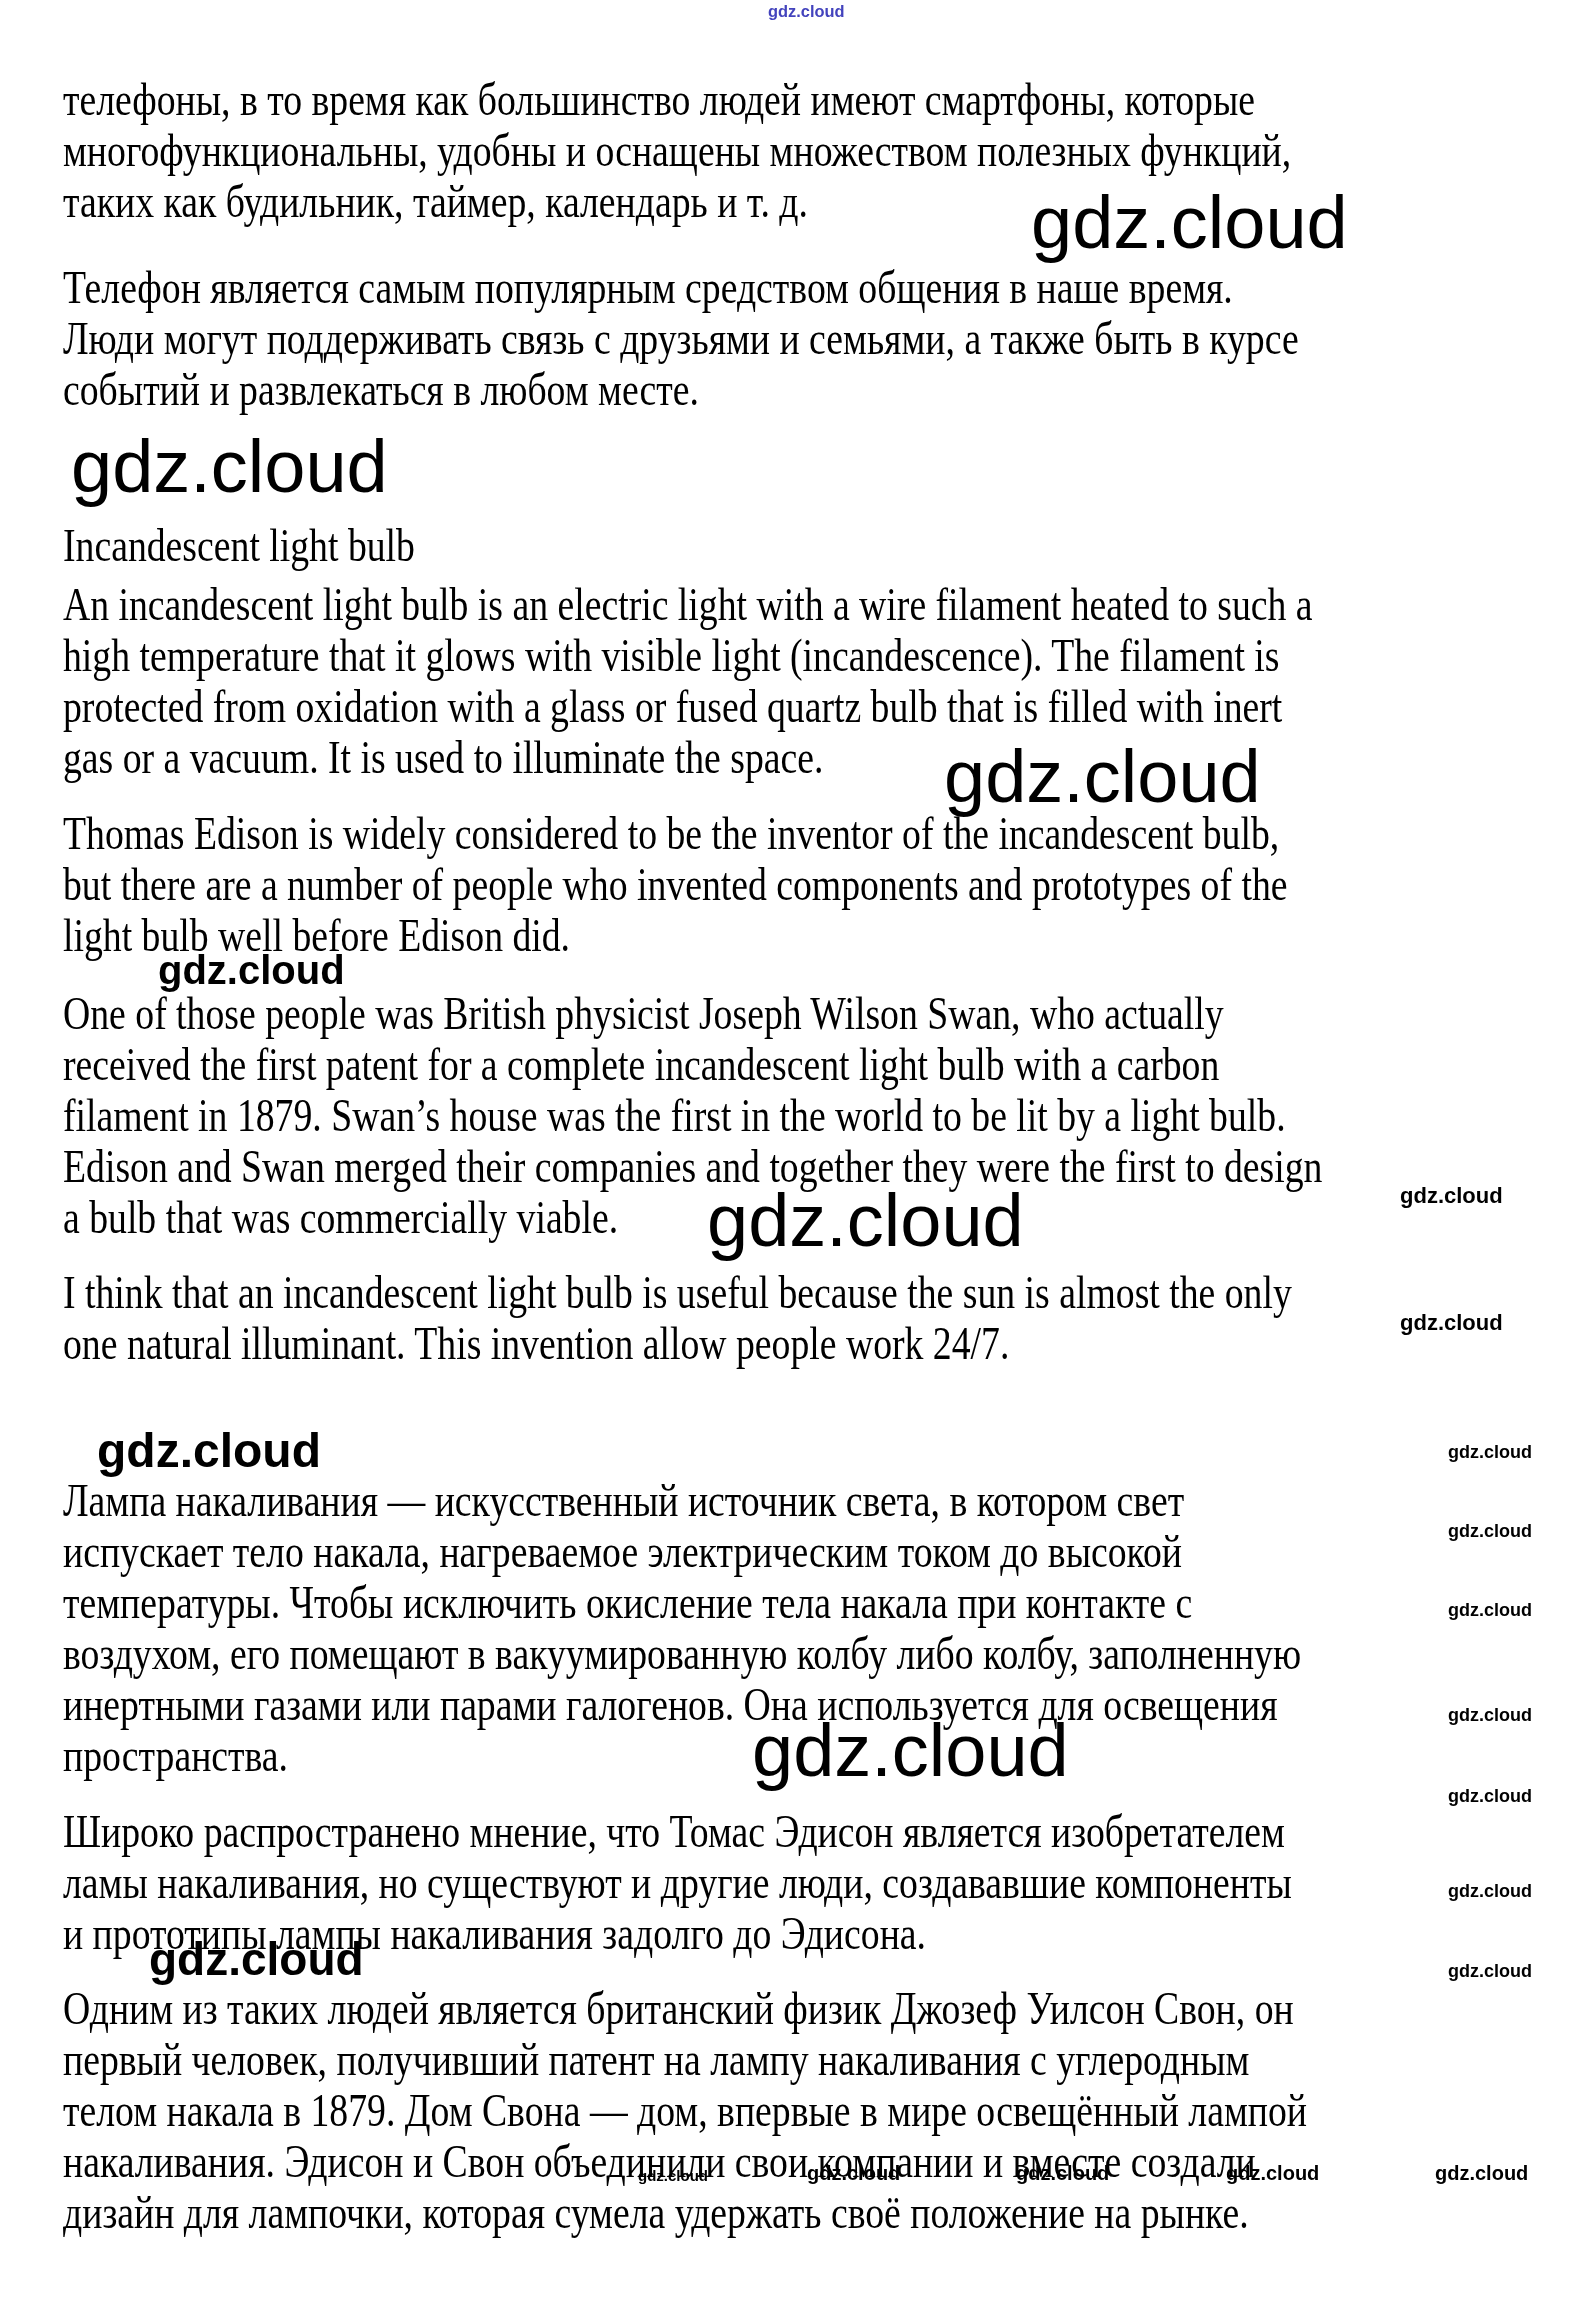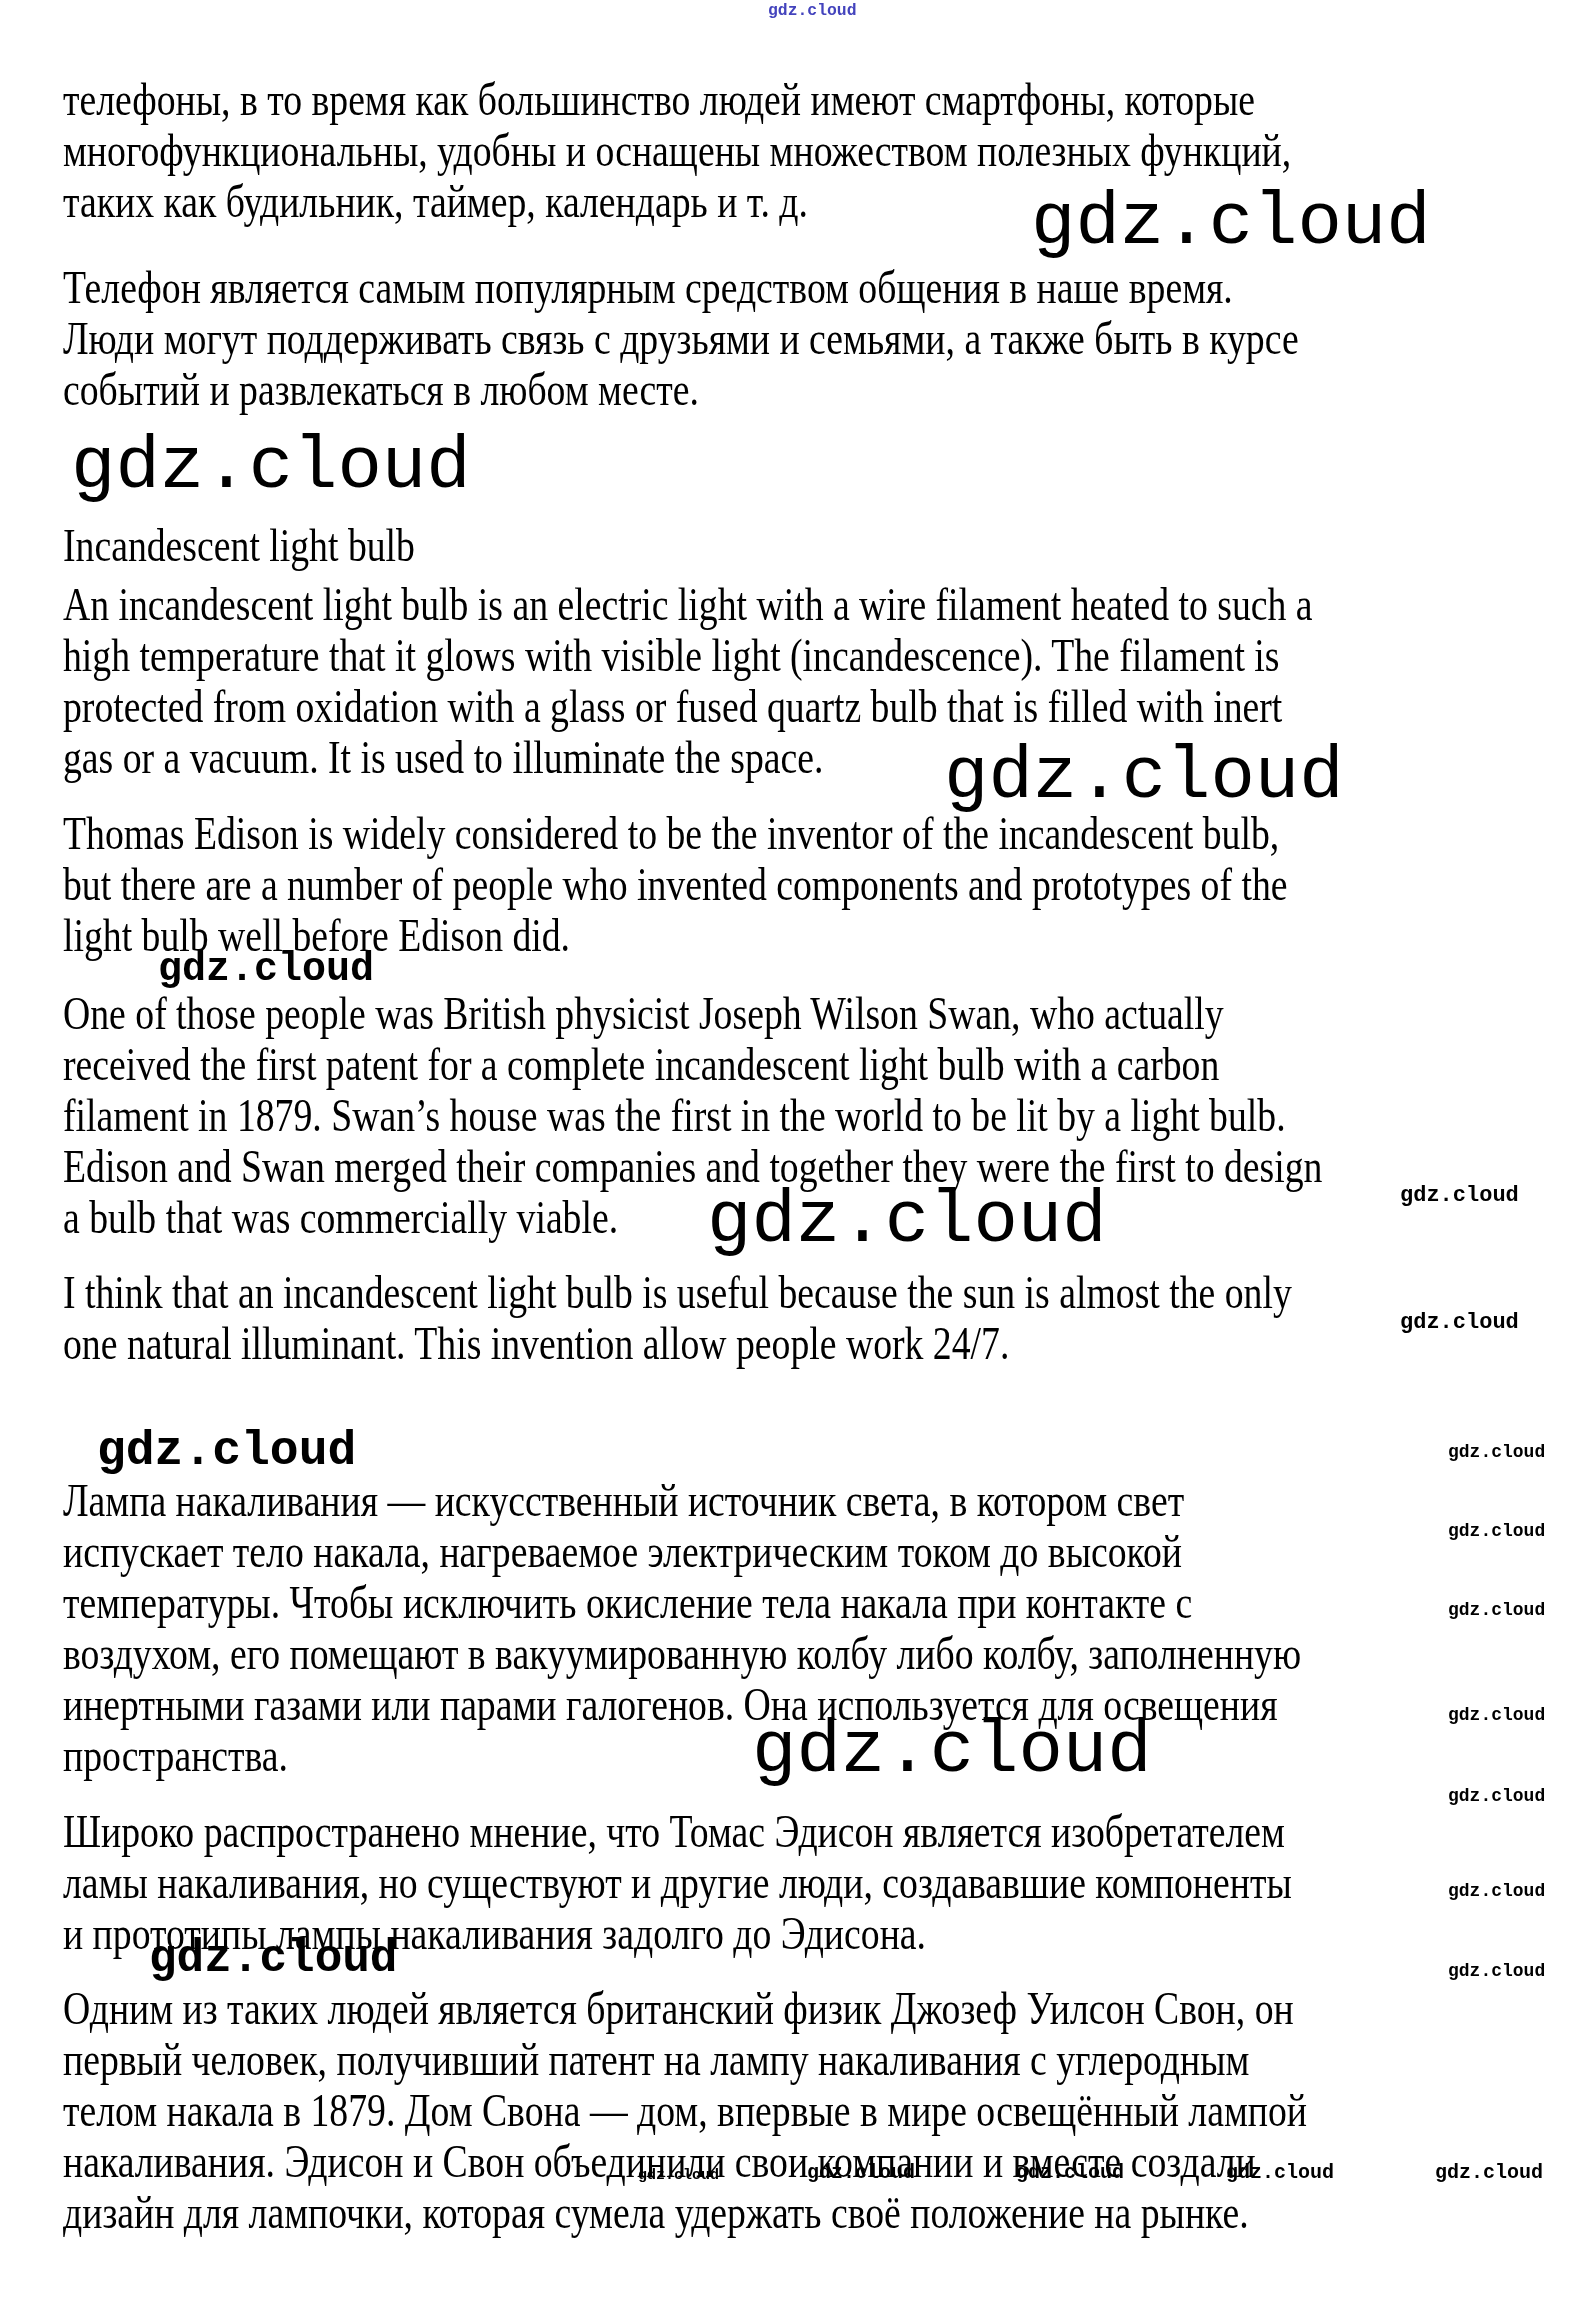--- a/index.html
+++ b/index.html
@@ -19,21 +19,21 @@
     line-height:51px;
     white-space:nowrap;
     transform:scaleX(0.82);
     transform-origin:0 0;
     letter-spacing:0px;
     color:#000;
   }
   .para div { height:51px; }
   .wm {
     position:absolute;
-    font-family:Liberation Mono, monospace;
+    font-family:Liberation Sans, sans-serif;
     line-height:1;
     white-space:nowrap;
     color:#000;
   }
 </style>
 </head>
 <body>
 
 <div class="page">
     <div class="para" style="top: 74px;">

